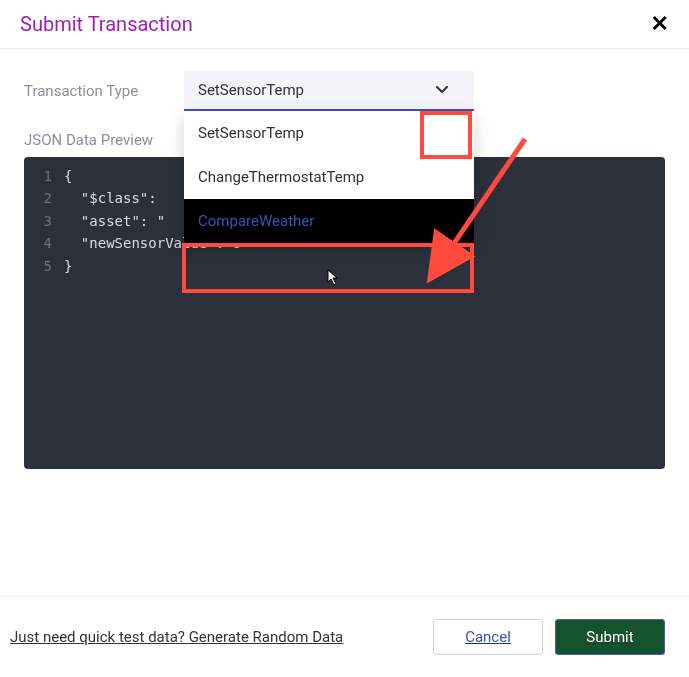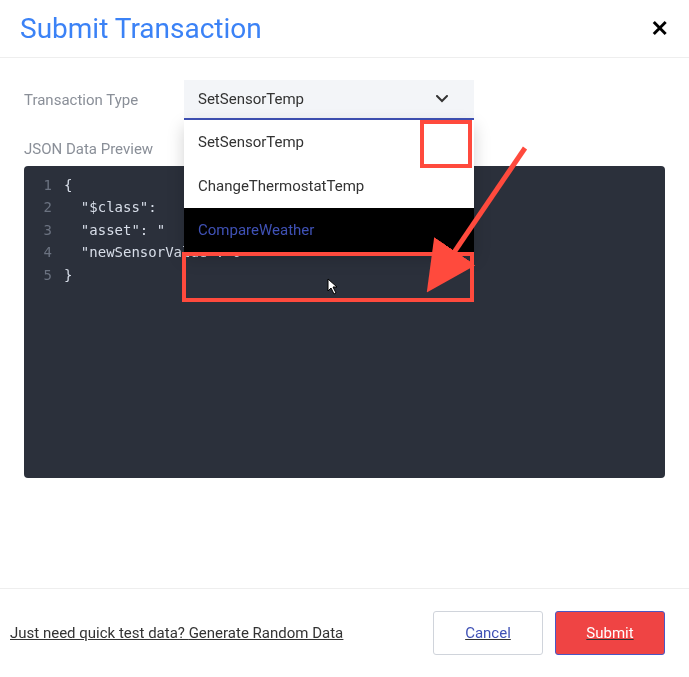--- a/index.html
+++ b/index.html
@@ -18,23 +18,23 @@
     flex-direction: column;
   }
   .header {
     display: flex;
     align-items: center;
     justify-content: space-between;
     padding: 12px 20px 12px 20px;
     border-bottom: 1px solid #eee;
   }
   .header h1 {
-    font-size: 28px;
+    font-size: 20px;
     font-weight: 400;
-    color: #3b82f6;
+    color: #a21caf;
   }
   .close {
     font-size: 22px;
     font-weight: 700;
     cursor: pointer;
     line-height: 1;
     color: #000;
   }
   .body {
     padding: 22px 24px 10px 24px;
@@ -145,37 +145,37 @@
   .footer-left a {
     color: #333;
     text-decoration: underline;
     cursor: pointer;
   }
   .footer-buttons {
     display: flex;
     gap: 12px;
   }
   .btn {
-    height: 44px;
+    height: 36px;
     padding: 0 28px;
     font-size: 15px;
     border-radius: 3px;
     cursor: pointer;
     display: flex;
     align-items: center;
     justify-content: center;
     min-width: 110px;
   }
   .btn-cancel {
     background: #fff;
     border: 1px solid #d0d4db;
     color: #3f51b5;
   }
   .btn-submit {
-    background: #ef4444;
+    background: #14532d;
     border: 1px solid #4a57c4;
     color: #fff;
   }
   
   .hl {
     position: absolute;
     border: 4px solid #ff4a3d;
     pointer-events: none;
     z-index: 20;
   }

